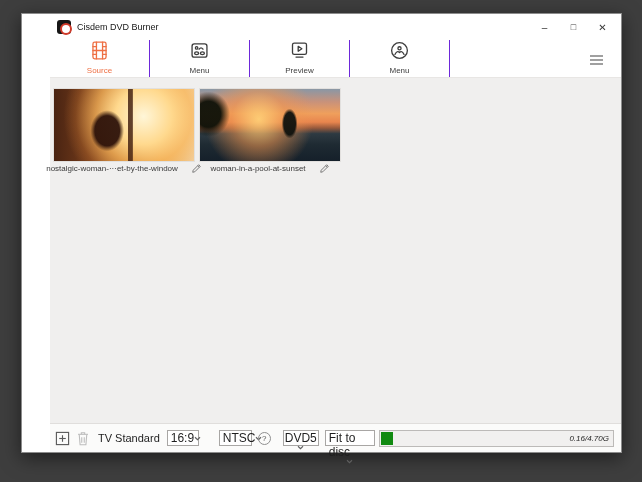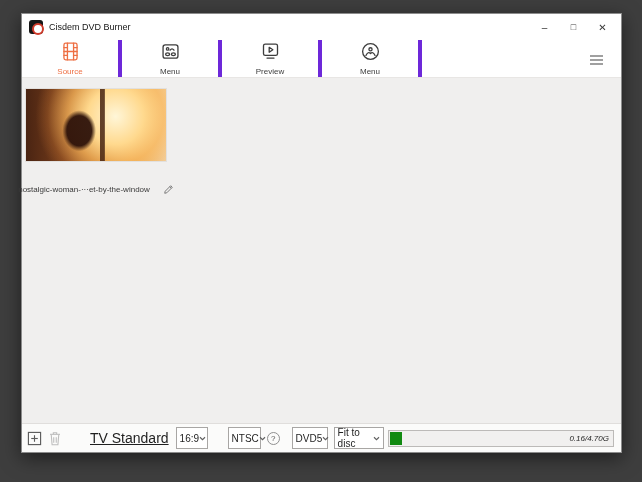--- a/index.html
+++ b/index.html
@@ -1,53 +1,53 @@
 <!DOCTYPE html>
 <html><head>
 <meta charset="utf-8">
 <style>
   * { margin:0; padding:0; box-sizing:border-box; }
   html,body { background:#2f2f2f; }
   .stage { position:relative; width:642px; height:482px; background:#3e3e3e;
            font-family:"Liberation Sans", sans-serif; overflow:hidden; }
   .window { position:absolute; left:21px; top:13px; width:601px; height:440px;
             background:#fff; border:1px solid #8c8c8c;
-            box-shadow:0 5px 18px rgba(0,0,0,.5); }
+            box-shadow:0 5px 18px rgba(0,0,0,.5);padding-left:28px; }
 
   
   .titlebar { height:26px; display:flex; align-items:center; background:#fff; }
   .appicon { width:14px; height:14px; margin-left:7px; border-radius:3px;
              background:#161616; position:relative; flex:0 0 auto; }
   .appicon::after { content:""; position:absolute; left:3px; top:3px; width:8px; height:8px;
              border-radius:50%; background:#fff; border:2px solid #cf3a2a; }
   .title { margin-left:6px; font-size:9px; color:#161616; }
   .wcontrols { margin-left:auto; display:flex; margin-right:4px; }
   .wbtn { width:29px; height:22px; display:flex; align-items:center; justify-content:center;
           font-size:10px; color:#3a3a3a; cursor:default; }
   .wbtn.max { font-size:9px; }
 
   
   .toolbar { height:38px; position:relative; display:flex; background:#fff;
              border-bottom:1px solid #e8e6e4; }
-  .tab { width:100px; height:100%; border-right:4px solid #6d28d9; display:flex;
-         flex-direction:column; align-items:center; justify-content:center; gap:1px; }
+  .tab { width:100px; height:100%; border-right:1px solid #6d28d9; display:flex;
+         flex-direction:column; align-items:center; justify-content:flex-start; gap:1px; }
   .tab .tlabel { font-size:8px; color:#3d3d3d; }
   .tab.active .tlabel { color:#ee6f43; }
   .tab svg { stroke:#3d3d3d; fill:none; stroke-width:1.5; stroke-linecap:round; stroke-linejoin:round; }
   .tab.active svg { stroke:#ee6f43; }
   .hamburger { position:absolute; right:18px; top:15px; width:13px; display:flex;
                flex-direction:column; gap:2px; }
   .hamburger i { height:2px; background:#a0a0a0; display:block; }
 
   
   .content { height:345px; background:#f0efee; padding:10px 0 0 3px; display:flex;
              flex-wrap:wrap; align-content:flex-start; gap:15px 4px; }
   .cell { width:142px; }
   .thumb { width:142px; height:74px; border:1px solid #e2e0de; }
-  .caption { margin-top:21px; height:12px; display:flex; align-items:center;
+  .caption { margin-top:0; height:12px; display:flex; align-items:center;
              justify-content:center; gap:13px; }
   .caption span { font-size:8px; color:#3a3a3a; white-space:nowrap; }
   .pencil { flex:0 0 auto; stroke:#6a6a6a; fill:none; stroke-width:1.1; }
 
   
   .t1 { background:
     radial-gradient(ellipse 16% 38% at 38% 58%, rgba(45,18,10,.95) 55%, rgba(0,0,0,0) 75%),
     linear-gradient(90deg, rgba(0,0,0,0) 52.5%, rgba(70,35,18,.85) 53%, rgba(70,35,18,.85) 56%, rgba(0,0,0,0) 56.5%),
     radial-gradient(circle at 64% 38%, #fff6d8 0%, #ffd98e 28%, rgba(247,180,90,.75) 48%, rgba(215,130,55,.25) 68%, rgba(0,0,0,0) 80%),
     linear-gradient(90deg, #4a2412 0%, #7a3f1c 30%, #b06a28 55%, #e8a956 75%, #f6d395 90%, #fbe7bd 100%); }
@@ -72,29 +72,29 @@
   .t6 { background:
     radial-gradient(circle at 52% 38%, #fff6ce 0%, #ffd98a 6%, #ff9838 14%, #d2481a 28%, rgba(120,30,12,.55) 45%, rgba(0,0,0,0) 62%),
     linear-gradient(180deg, #140b12 0%, #38121a 28%, #55201c 38%, #2c2612 52%, #17200c 66%, #0c1206 85%, #070a04 100%); }
 
   
   .bottombar { height:29px; border-top:1px solid #e0dedc; background:#fbfbfa;
                display:flex; align-items:center; }
   .toolbtn { width:15px; height:15px; display:flex; align-items:center; justify-content:center; }
   .toolbtn.add { margin-left:5px; }
   .toolbtn.del { margin-left:5px; }
-  .label-tv { margin-left:28px; font-size:14px; color:#1f1f1f;text-decoration:underline; }
-  .combo { height:22px; border:1px solid #a8a6a4; background:#fff; display:flex;
+  .label-tv { margin-left:8px; font-size:11px; color:#1f1f1f; }
+  .combo { height:16px; border:1px solid #a8a6a4; background:#fff; display:flex;
            align-items:center; padding:0 3px;
-           font-size:10px; color:#1f1f1f; }
+           font-size:12px; color:#1f1f1f; }
   .combo svg { flex:0 0 auto; stroke:#5f5f5f; fill:none; stroke-width:1.3; }
   .c-aspect { width:32px; margin-left:7px; }
   .c-standard { width:33px; margin-left:20px; }
-  .c-disc { width:36px; margin-left:12px; }
-  .c-fit { width:50px; margin-left:6px; }
+  .c-disc { width:36px; margin-left:12px;flex-direction:column; }
+  .c-fit { width:50px; margin-left:6px;flex-direction:column; }
   .help { width:13px; height:13px; border:1px solid #909090; border-radius:50%; margin-left:6px;
           display:flex; align-items:center; justify-content:center; font-size:8px; color:#555; }
   .progress { position:relative; flex:1; margin:0 7px 0 4px; height:17px;
               border:1px solid #bcbab8; background:#f1f0ef; display:flex; align-items:center;font-style:italic; }
   .pfill { width:12px; height:13px; margin-left:1px; background:#118a11; }
   .ptext { position:absolute; right:4px; font-size:8px; color:#1f1f1f; }
 </style>
 </head>
 <body>
 
@@ -177,20 +177,30 @@
           <svg class="pencil" width="11" height="11" viewBox="0 0 14 14">
               <path d="M9.8 2.2 l2 2 -7 7 -2.6 .6 .6-2.6 z"></path>
               <line x1="8.6" y1="3.4" x2="10.6" y2="5.4"></line>
             </svg>
         </div>
       </div>
 
 
 
 
+      <div class="cell">
+        <div class="thumb t5"></div>
+        <div class="caption">
+          <span>woman-in-a-pool-at-sunset</span>
+          <svg class="pencil" width="11" height="11" viewBox="0 0 14 14">
+              <path d="M9.8 2.2 l2 2 -7 7 -2.6 .6 .6-2.6 z"></path>
+              <line x1="8.6" y1="3.4" x2="10.6" y2="5.4"></line>
+            </svg>
+        </div>
+      </div>
 
 
     </div>
 
     <div class="bottombar">
       <div class="toolbtn add">
         <svg width="15" height="15" viewBox="0 0 16 16" fill="none" stroke="#5a5a5a" stroke-width="1.2">
           <rect x="1.5" y="1.5" width="13" height="13"></rect>
             <line x1="8" y1="4.5" x2="8" y2="11.5"></line>
             <line x1="4.5" y1="8" x2="11.5" y2="8"></line>

